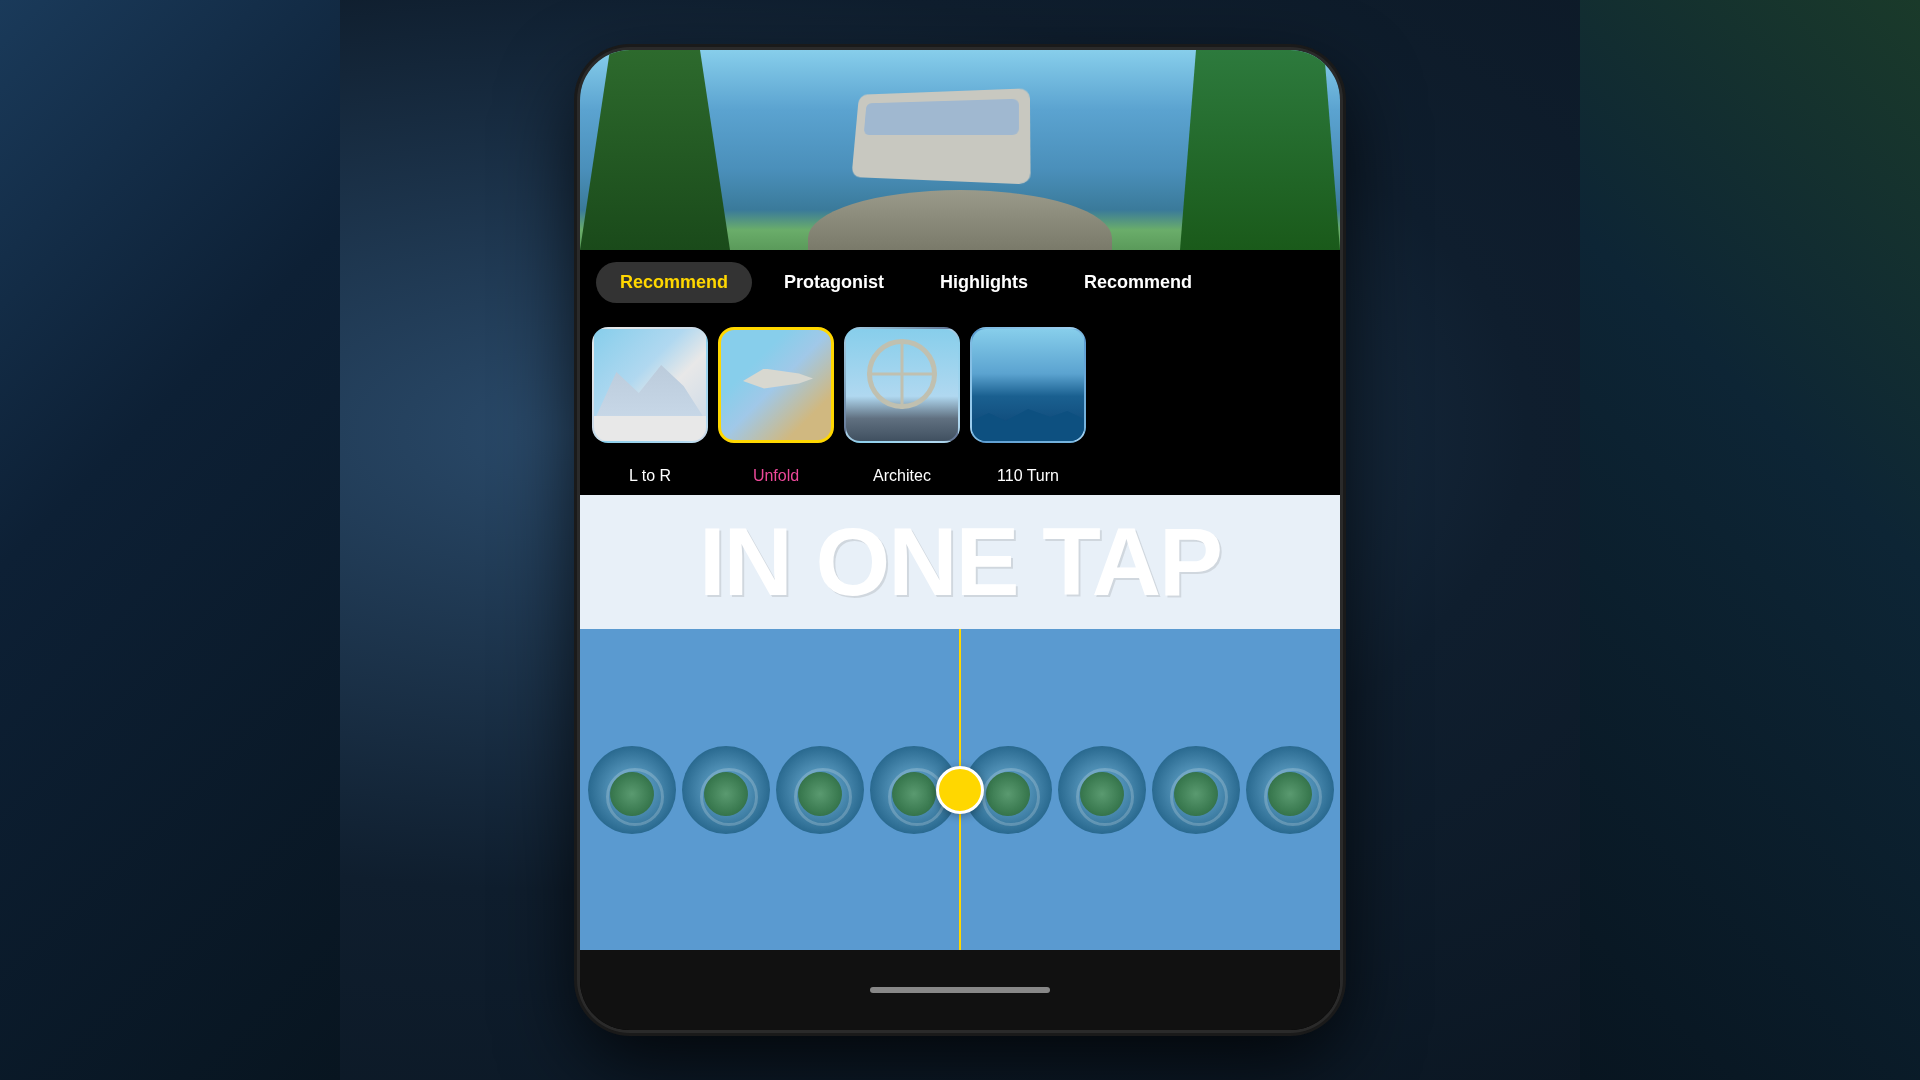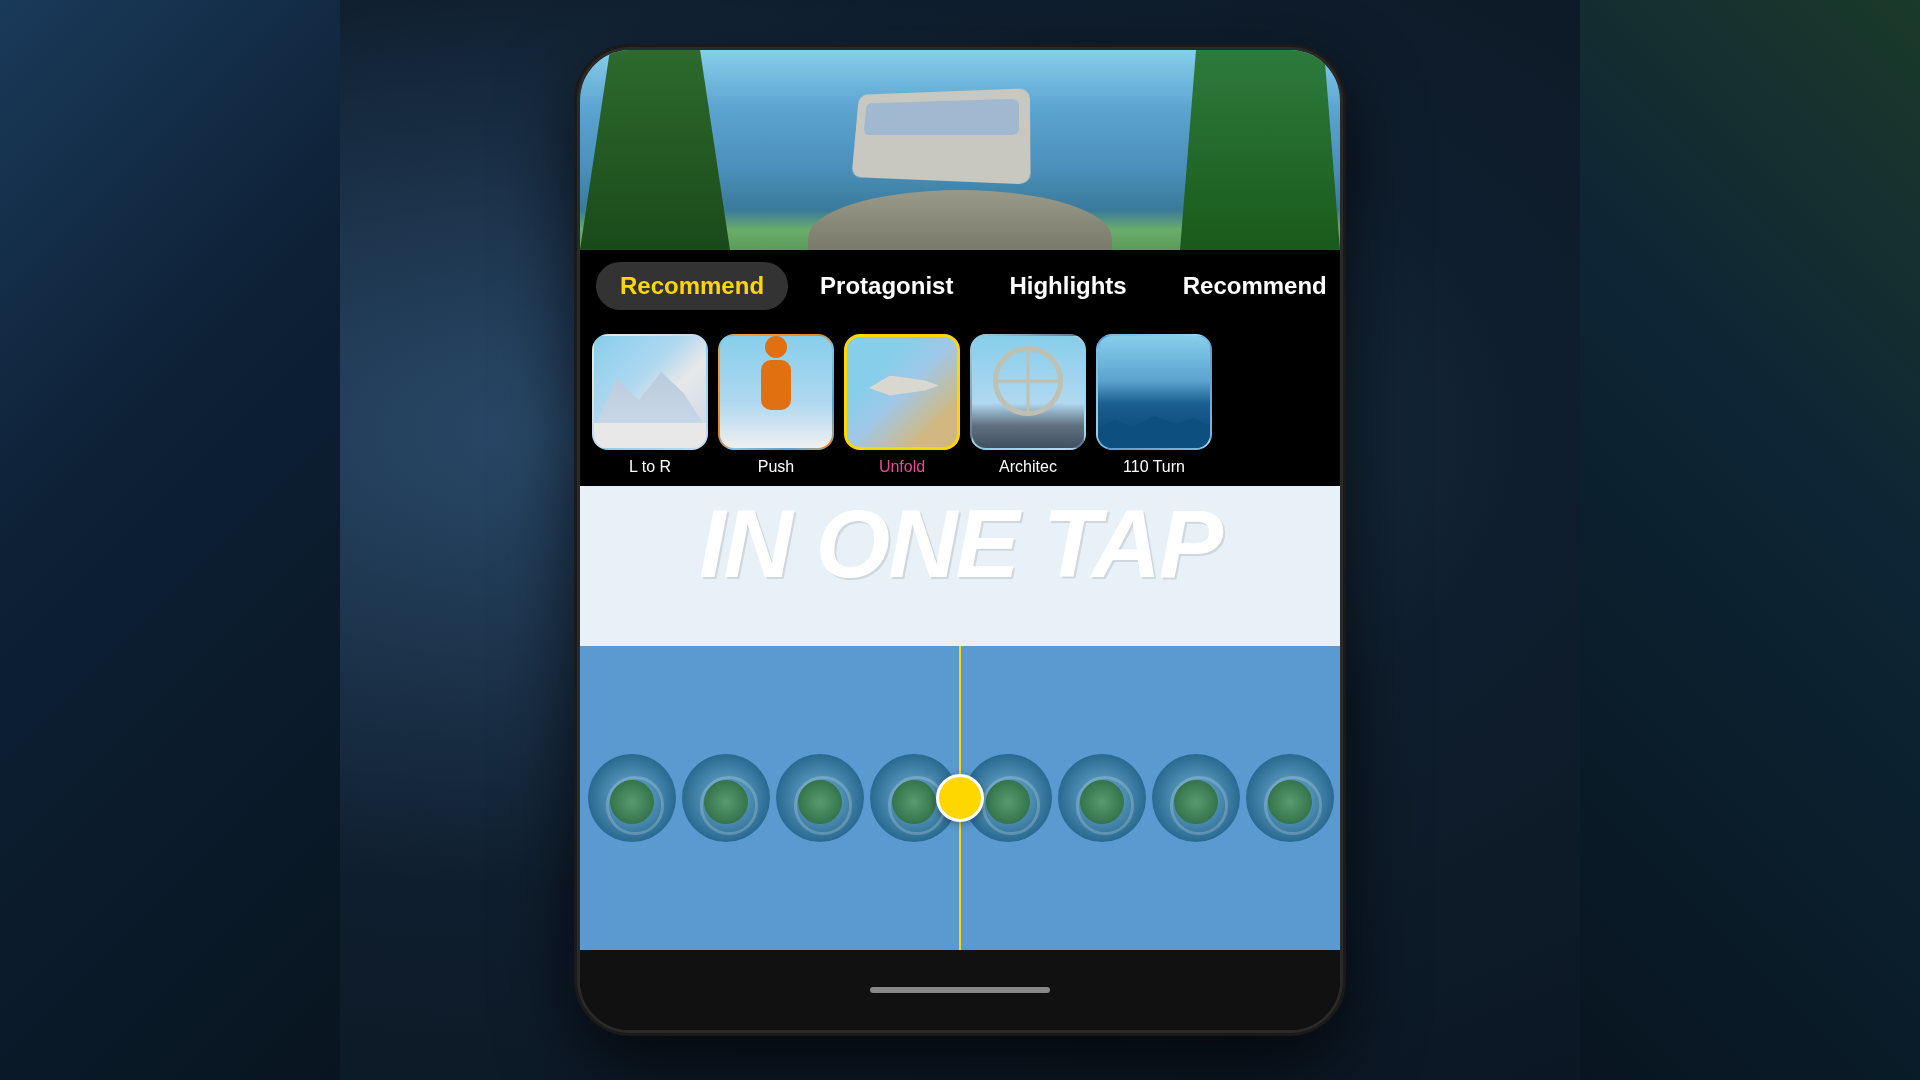--- a/index.html
+++ b/index.html
@@ -139,21 +139,21 @@
       display: flex;
       align-items: center;
       padding: 12px 16px;
       gap: 8px;
       flex-shrink: 0;
     }
 
     .tab-item {
       padding: 10px 24px;
       border-radius: 24px;
-      font-size: 24px;
+      font-size: 18px;
       font-weight: 600;
       color: white;
       cursor: pointer;
       white-space: nowrap;
       font-family: -apple-system, BlinkMacSystemFont, 'Segoe UI', sans-serif;
     }
 
     .tab-item.active {
       background: rgba(255,255,255,0.2);
       color: #FFD700;
@@ -169,21 +169,21 @@
       overflow: hidden;
       background: rgba(0,0,0,0.3);
       padding-top: 12px;
       flex-shrink: 0;
     }
 
     .effect-card {
       display: flex;
       flex-direction: column;
       align-items: center;
-      gap: 8px;
+      gap: 24px;
       cursor: pointer;
       flex-shrink: 0;
     }
 
     .effect-thumbnail {
       width: 116px;
       height: 116px;
       border-radius: 16px;
       overflow: hidden;
       position: relative;
@@ -353,25 +353,25 @@
 
     .effect-label.selected-label {
       color: #ec4899;
     }
 
     
     .big-text-area {
       width: 100%;
       background: #e8f0f8;
       display: flex;
+      align-items: center;
       justify-content: center;
       padding: 10px 20px;
       flex-shrink: 0;
-      height: 160px;
-      font-style: italic;
+      height: 134px;
     }
 
     .big-text {
       font-size: 96px;
       font-weight: 900;
       color: white;
       font-family: -apple-system, BlinkMacSystemFont, 'Helvetica Neue', 'Arial Black', sans-serif;
       text-align: center;
       letter-spacing: -2px;
       line-height: 1;
@@ -504,29 +504,20 @@
 
     <div class="effects-row">
 
       <div class="effect-card">
         <div class="effect-thumbnail thumb-bg-1">
           <div class="thumb-mountain"></div>
         </div>
         <span class="effect-label">L to R</span>
       </div>
 
-      <div class="effect-card">
-        <div class="effect-thumbnail thumb-bg-2">
-          <div class="thumb-skier">
-            <div class="skier-head"></div>
-            <div class="skier-body"></div>
-          </div>
-        </div>
-        <span class="effect-label">Push</span>
-      </div>
 
       <div class="effect-card">
         <div class="effect-thumbnail thumb-bg-3 selected">
           <div class="thumb-plane">
             <div class="plane-shape"></div>
           </div>
         </div>
         <span class="effect-label selected-label">Unfold</span>
       </div>
 

